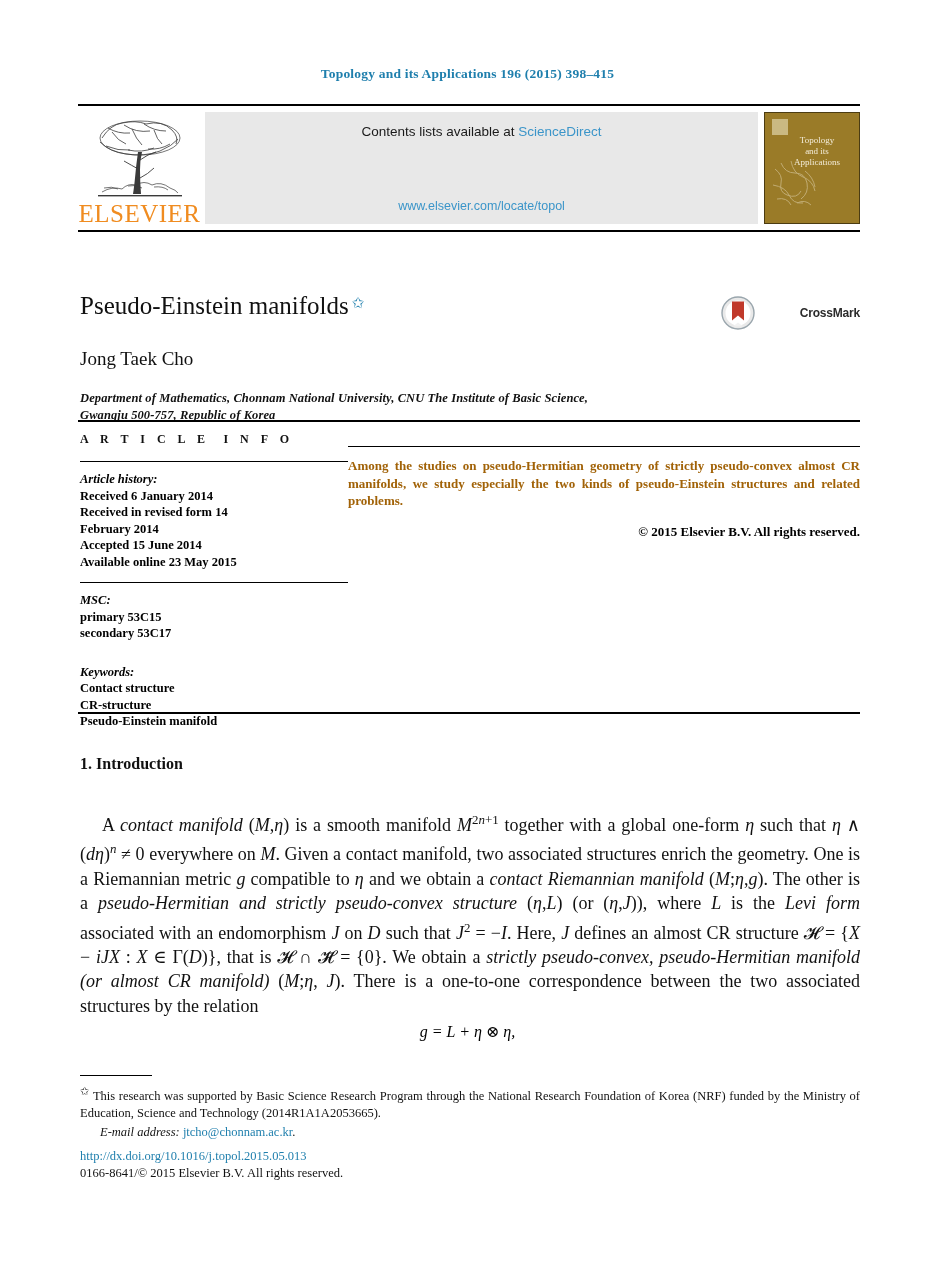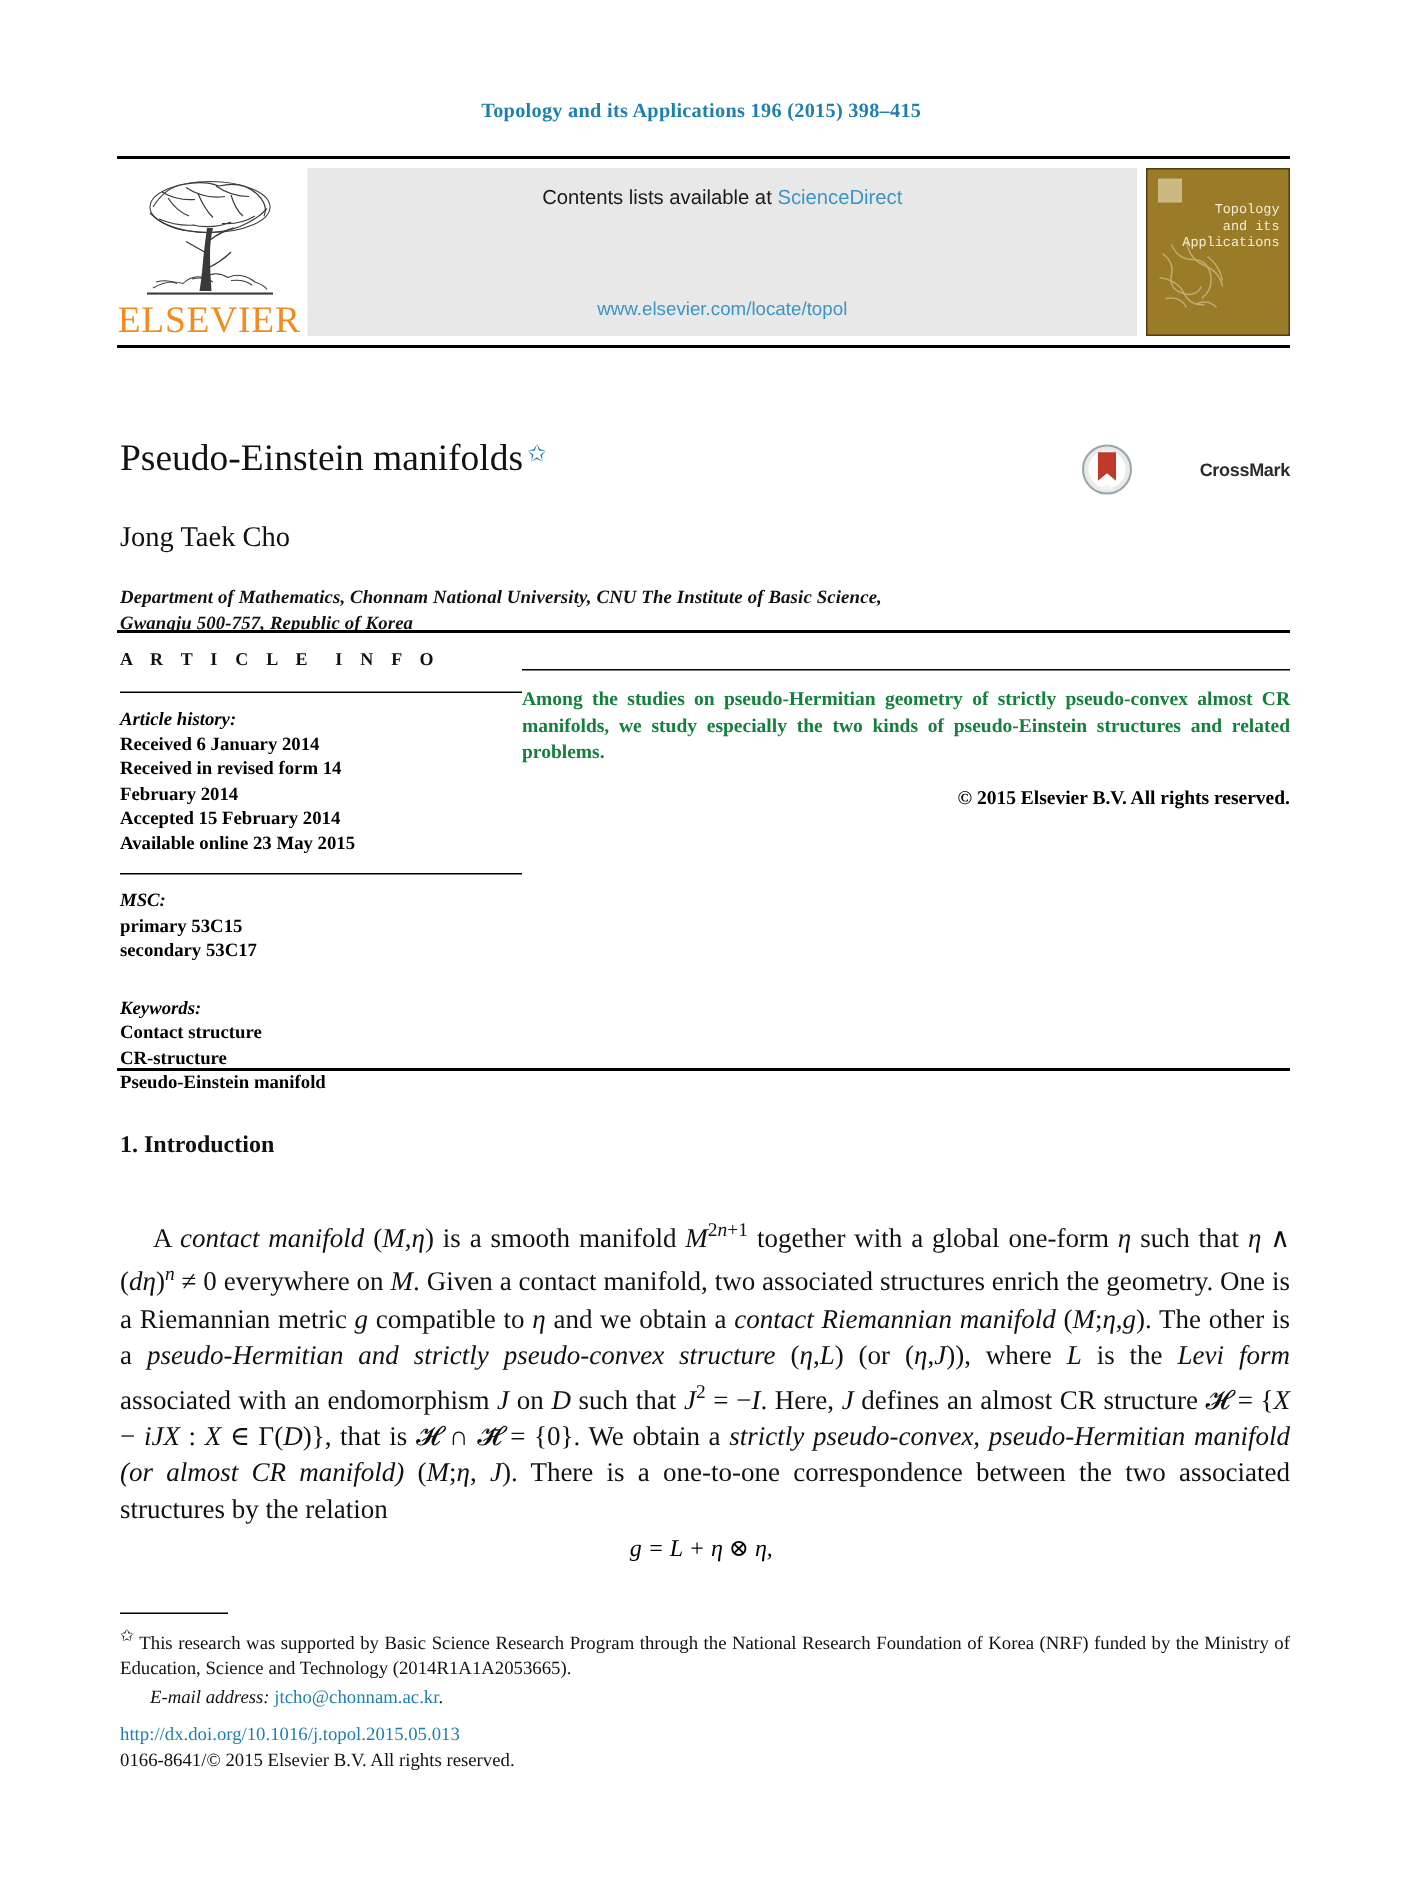--- a/index.html
+++ b/index.html
@@ -115,22 +115,22 @@
     left: 7px; top: 6px;
     width: 16px; height: 16px;
     background: #d9cda0;
     opacity: 0.75;
   }
   .cover-title {
     position: absolute;
     top: 22px;
     right: 6px;
     width: 72px;
-    text-align: right;
-    font-family: Liberation Mono, monospace;
+    text-align: center;
+    font-family: Liberation Serif, serif;
     font-size: 9px;
     line-height: 11px;
     color: #f3ecd8;
   }
   .cover-scribble {
     position: absolute;
     left: 6px;
     bottom: 8px;
     width: 52px;
     height: 56px;
@@ -215,21 +215,21 @@
   .thin-rule { border-top: 1.5px solid #000; margin-top: 14px; }
   .info-group { margin-top: 9px; font-size: 12.5px; line-height: 16.5px; font-weight: bold; }
   .info-head { font-style: italic; }
   .info-rule-mid { border-top: 1.5px solid #000; margin-top: 12px; }
   .abstract-body {
     margin-top: 10px;
     font-size: 13px;
     line-height: 17.5px;
     font-weight: bold;
     text-align: justify;
-    color: #15803d;
+    color: #a16207;
   }
   .copyright-line {
     margin-top: 14px;
     font-size: 13px;
     font-weight: bold;
     text-align: right;
   }
 
   
   .section-head {
@@ -385,21 +385,21 @@
 
     <div class="col-info">
       <div class="sec-label">A R T I C L E<span class="gap">&nbsp;</span>I N F O</div>
       <div class="thin-rule"></div>
 
       <div class="info-group">
         <div class="info-head">Article history:</div>
         <div>Received 6 January 2014</div>
         <div>Received in revised form 14</div>
         <div>February 2014</div>
-        <div>Accepted 15 February 2014</div>
+        <div>Accepted 15 June 2014</div>
         <div>Available online 23 May 2015</div>
       </div>
 
       <div class="info-rule-mid"></div>
 
       <div class="info-group">
         <div class="info-head">MSC:</div>
         <div>primary 53C15</div>
         <div>secondary 53C17</div>
       </div>

